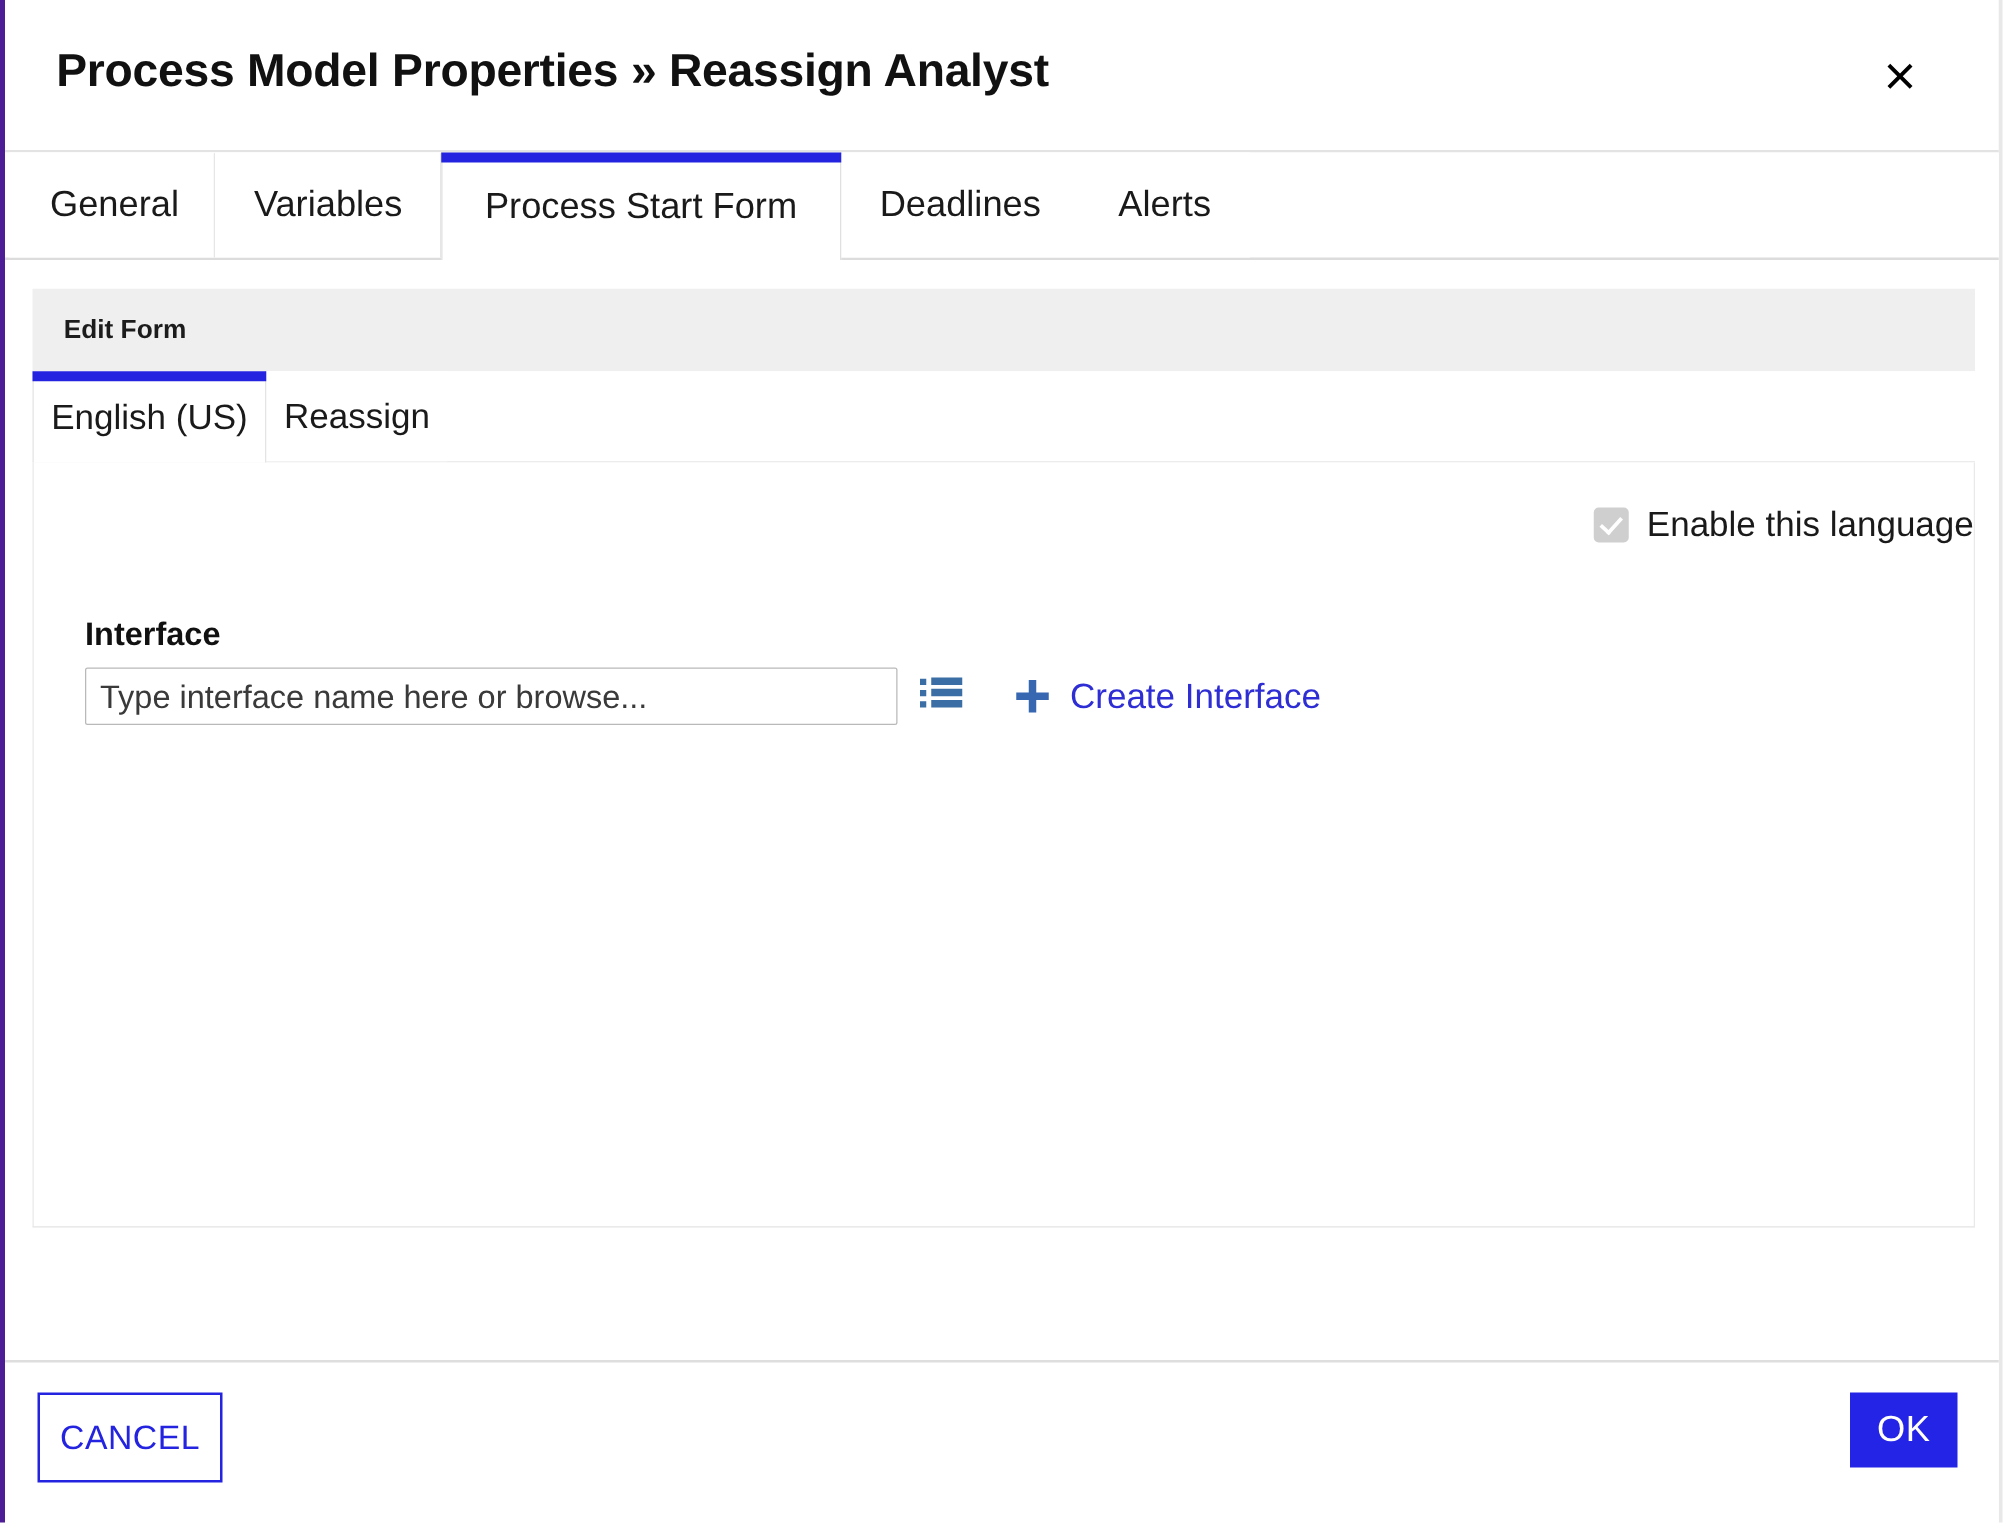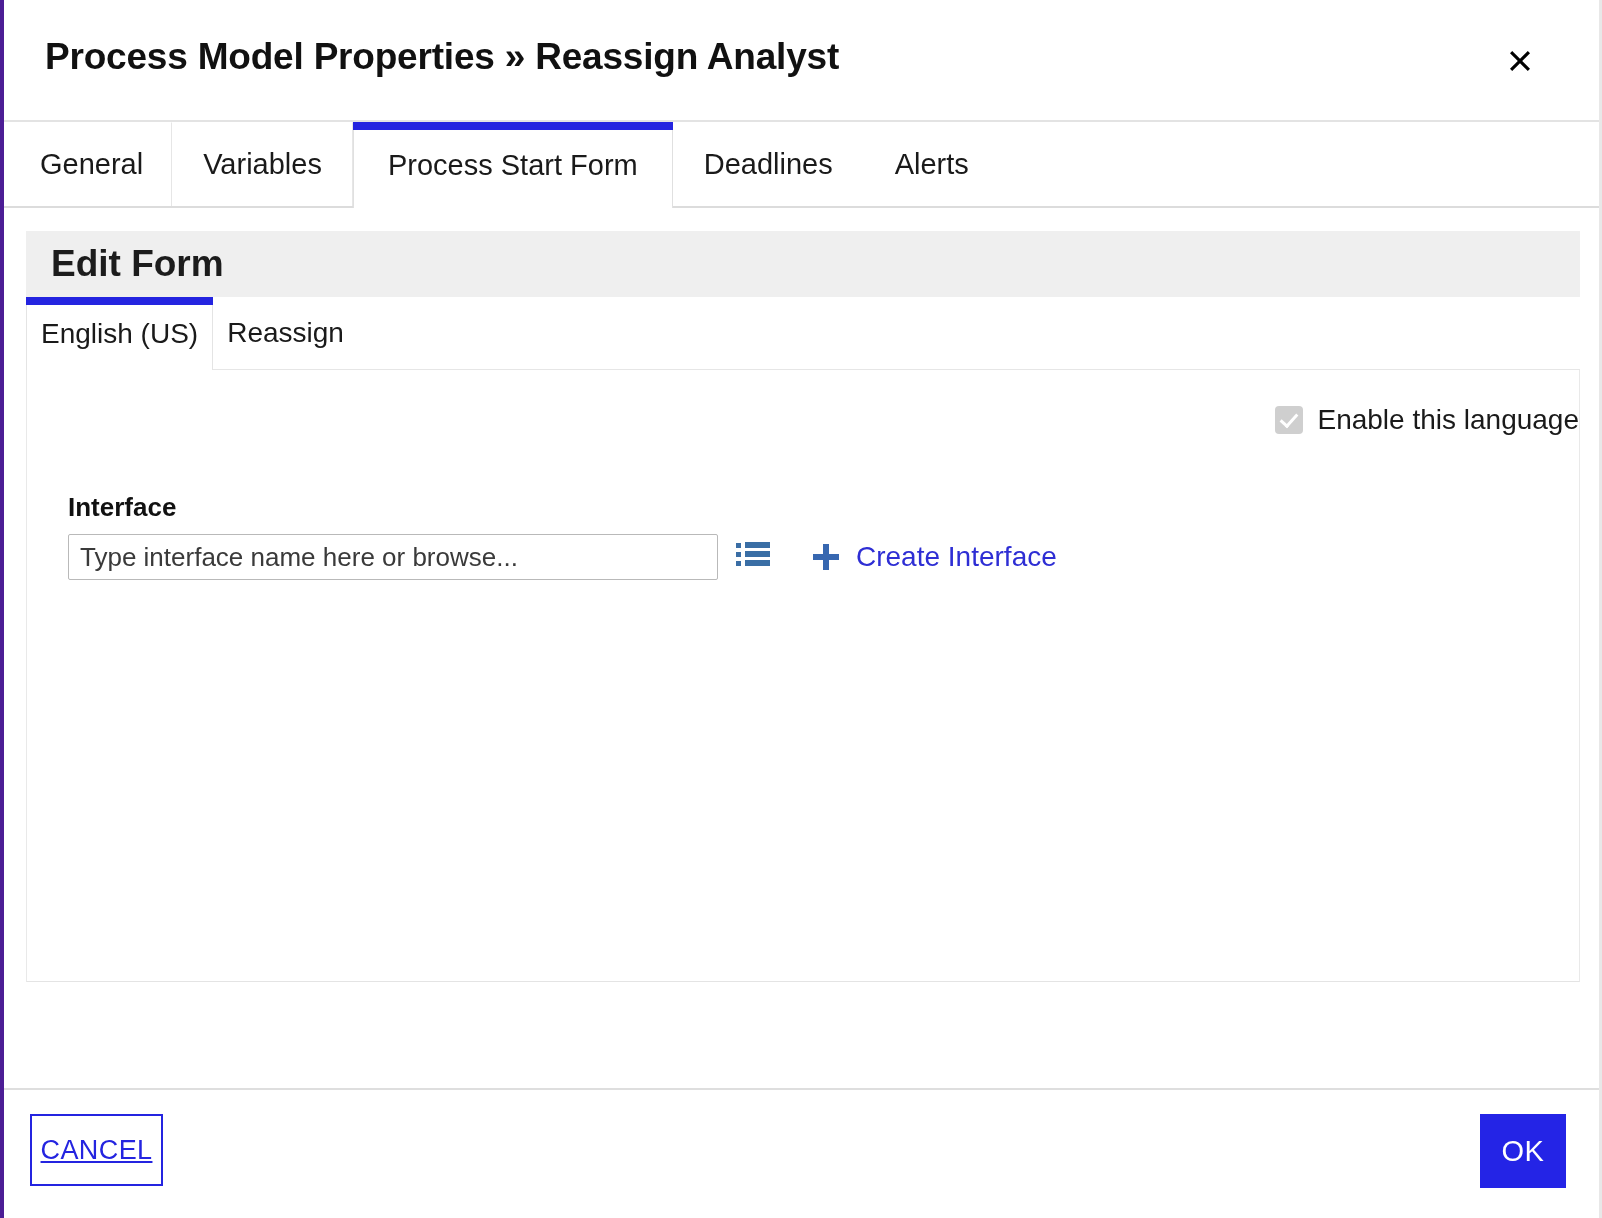--- a/index.html
+++ b/index.html
@@ -135,21 +135,21 @@
     box-sizing: border-box;
     background: #fff;
   }
   .panel-header {
     height: 66px;
     background: #efefef;
     display: flex;
     align-items: center;
     padding-left: 25px;
     box-sizing: border-box;
-    font-size: 37px;
+    font-size: 21px;
     font-weight: bold;
     color: #1c1c1c;
   }
 
   
   .langtabs {
     position: relative;
     display: flex;
     align-items: flex-end;
     height: 72px;
@@ -292,42 +292,41 @@
     position: relative;
     flex: 0 0 auto;
     height: 128px;
     border-top: 2px solid #dedede;
     background: #ffffff;
   }
   .cancel-btn {
     position: absolute;
     left: 26px;
     top: 24px;
-    width: 133px;
+    width: 148px;
     height: 72px;
     box-sizing: border-box;
     border: 2px solid #2424e0;
     background: #ffffff;
     color: #2424e0;
     font-family: "Liberation Sans", "DejaVu Sans", sans-serif;
     font-size: 27px;
     letter-spacing: 0.4px;
     cursor: pointer;
     display: flex;
     align-items: center;
     justify-content: center;
     border-radius: 0;
-    text-decoration: underline;
   }
   .ok-btn {
     position: absolute;
     right: 33px;
     top: 24px;
     width: 86px;
-    height: 74px;
+    height: 60px;
     box-sizing: border-box;
     border: none;
     background: #2424e6;
     color: #ffffff;
     font-family: "Liberation Sans", "DejaVu Sans", sans-serif;
     font-size: 29px;
     letter-spacing: 0.5px;
     cursor: pointer;
     display: flex;
     align-items: center;

